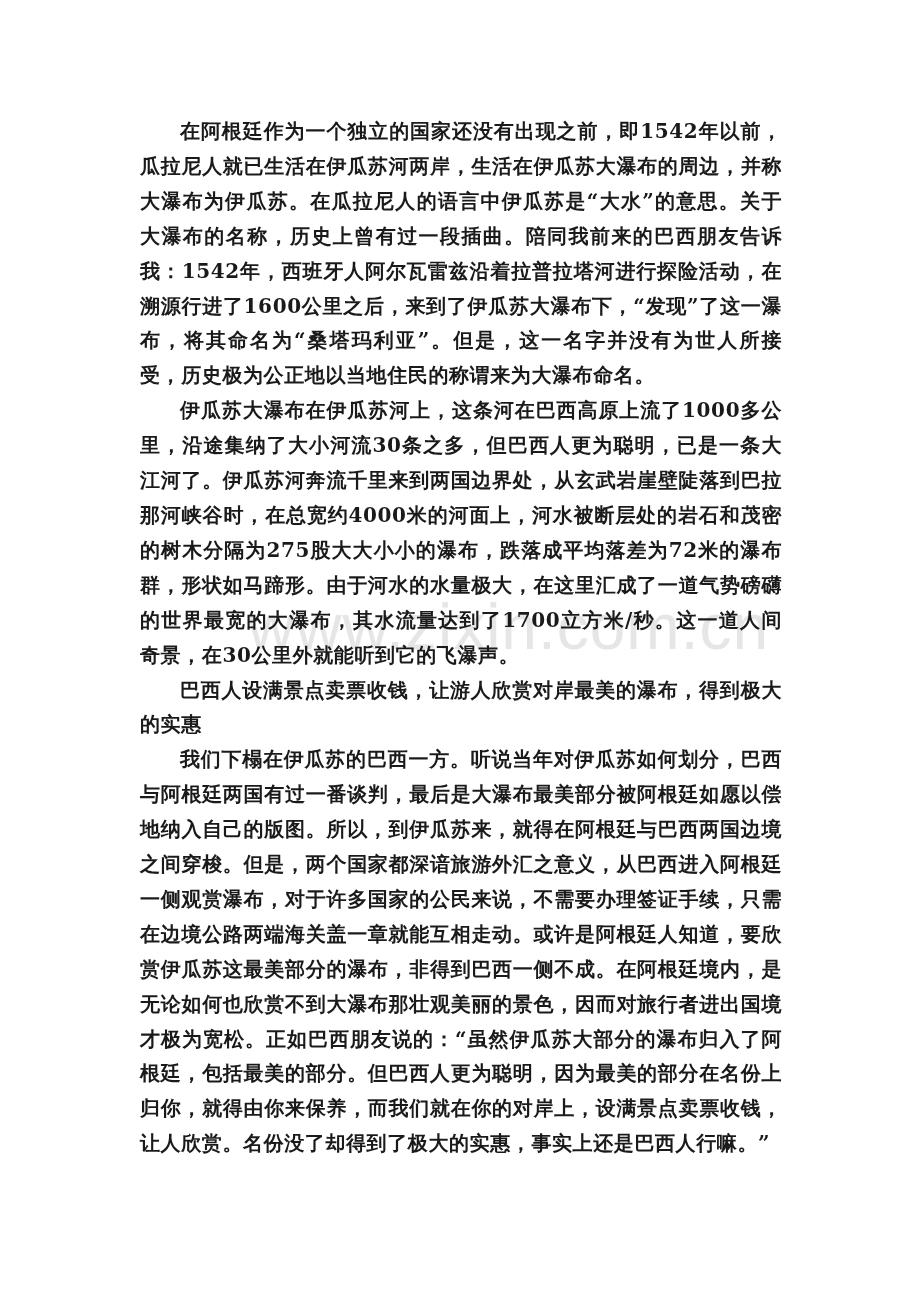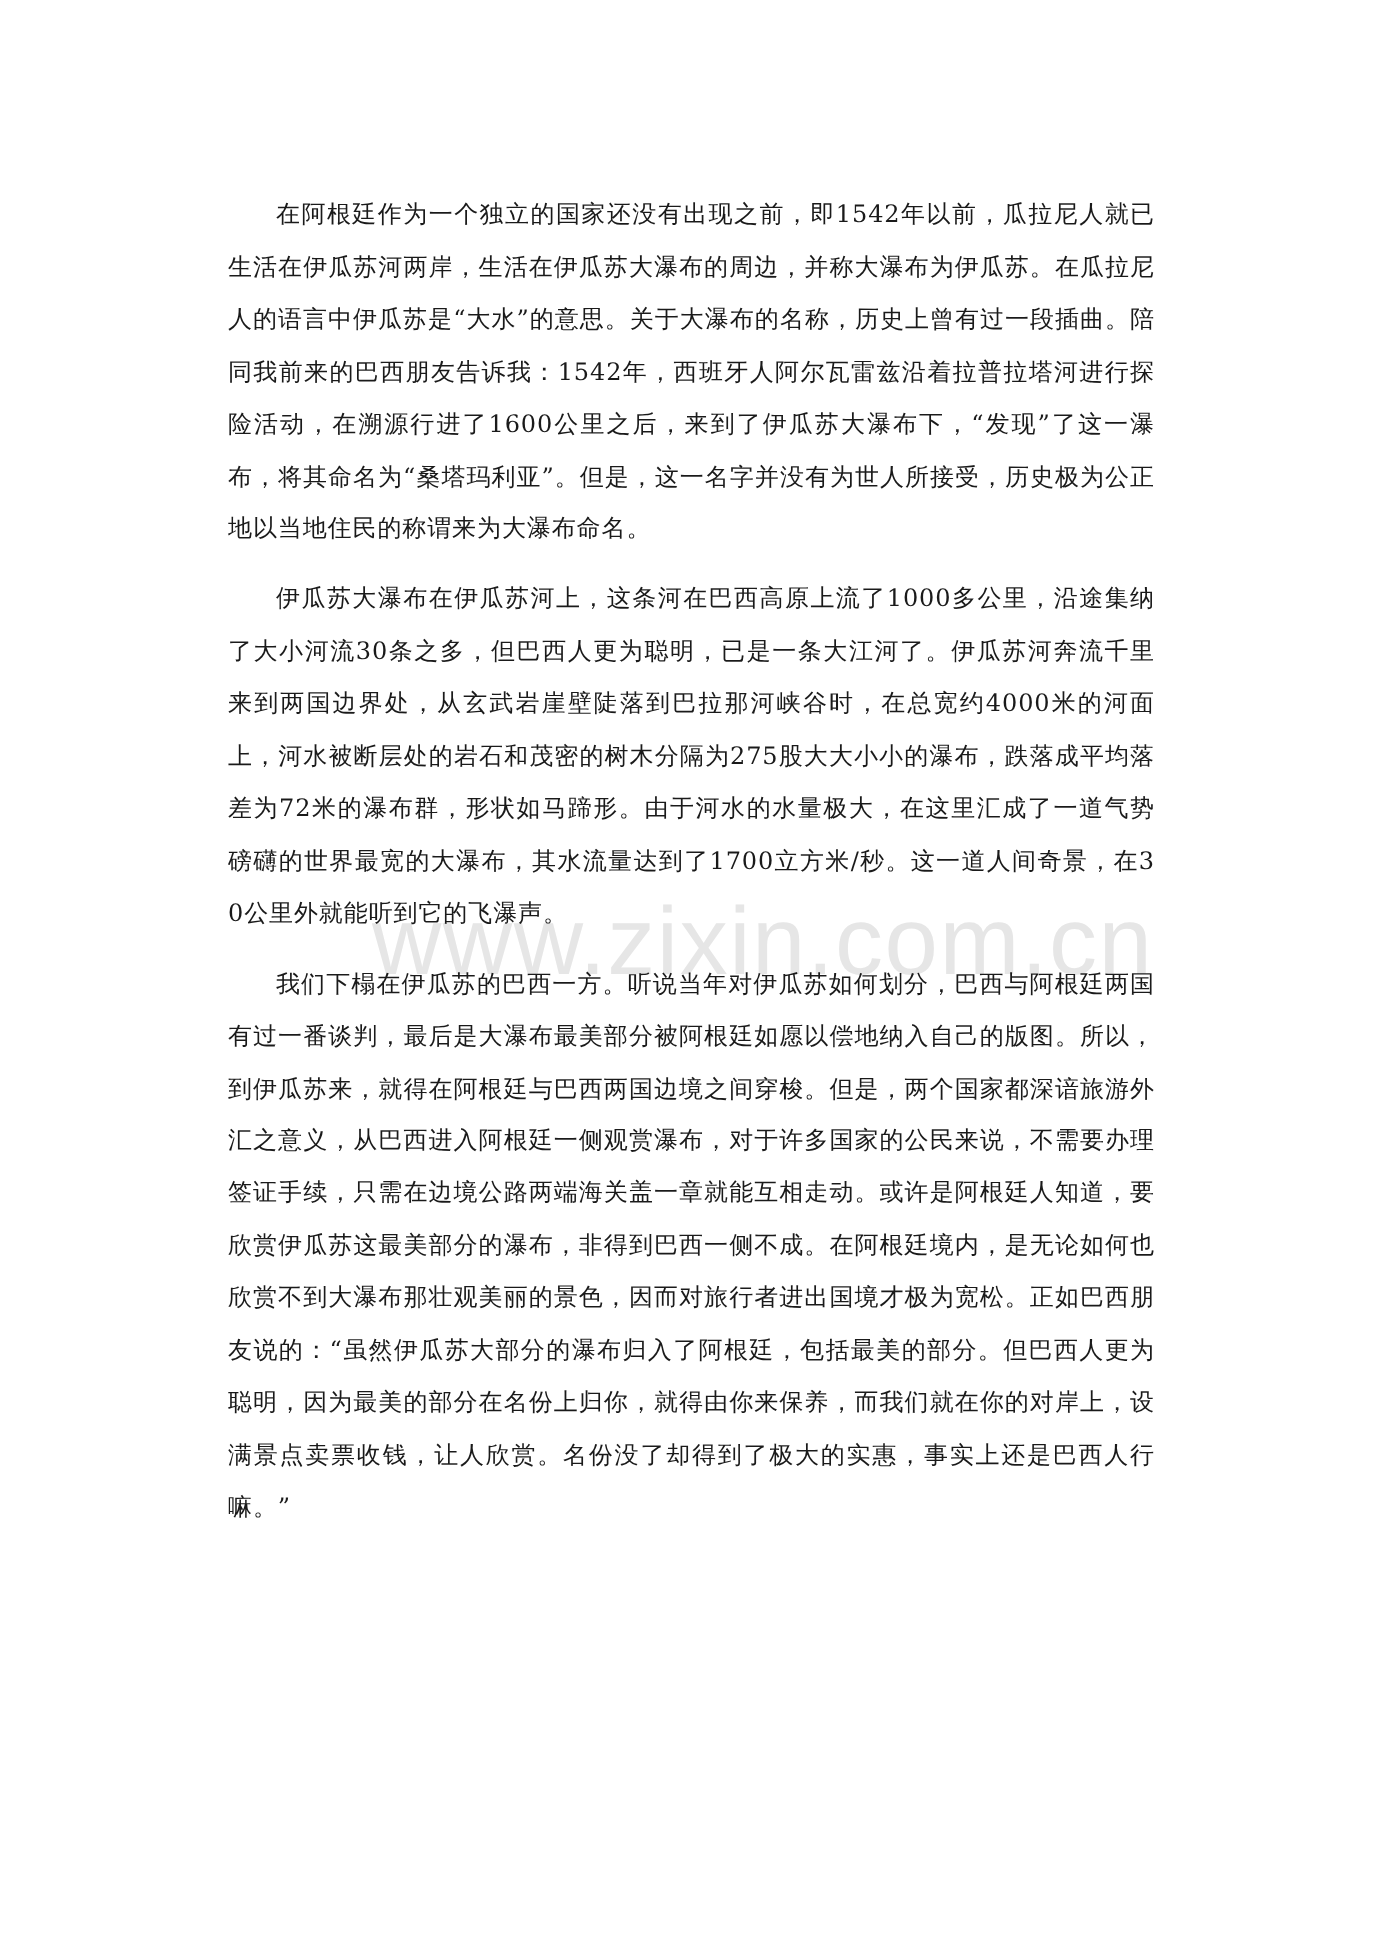--- a/index.html
+++ b/index.html
@@ -37,33 +37,35 @@
       user-select: none;
     }
     .content {
       position: absolute;
       left: 140px;
       top: 114px;
       width: 642px;
       z-index: 1;
     }
     .para {
-      margin: 12px;
-      font-size: 16px;
+      margin: 0;
+      font-size: 20px;
       line-height: 34.9px;
       text-align: justify;
       text-indent: 2em;
       letter-spacing: 0.6px;
       word-break: break-all;
+      font-weight: bold;
     }
   </style>
 </head>
 <body>
 
 <div class="page">
   <div class="watermark">www.zixin.com.cn</div>
 
   <div class="content">
     <p class="para">在阿根廷作为一个独立的国家还没有出现之前，即1542年以前，瓜拉尼人就已生活在伊瓜苏河两岸，生活在伊瓜苏大瀑布的周边，并称大瀑布为伊瓜苏。在瓜拉尼人的语言中伊瓜苏是“大水”的意思。关于大瀑布的名称，历史上曾有过一段插曲。陪同我前来的巴西朋友告诉我：1542年，西班牙人阿尔瓦雷兹沿着拉普拉塔河进行探险活动，在溯源行进了1600公里之后，来到了伊瓜苏大瀑布下，“发现”了这一瀑布，将其命名为“桑塔玛利亚”。但是，这一名字并没有为世人所接受，历史极为公正地以当地住民的称谓来为大瀑布命名。</p>
     <p class="para">伊瓜苏大瀑布在伊瓜苏河上，这条河在巴西高原上流了1000多公里，沿途集纳了大小河流30条之多，但巴西人更为聪明，已是一条大江河了。伊瓜苏河奔流千里来到两国边界处，从玄武岩崖壁陡落到巴拉那河峡谷时，在总宽约4000米的河面上，河水被断层处的岩石和茂密的树木分隔为275股大大小小的瀑布，跌落成平均落差为72米的瀑布群，形状如马蹄形。由于河水的水量极大，在这里汇成了一道气势磅礴的世界最宽的大瀑布，其水流量达到了1700立方米/秒。这一道人间奇景，在30公里外就能听到它的飞瀑声。</p>
+    <p class="para">巴西人设满景点卖票收钱，让游人欣赏对岸最美的瀑布，得到极大的实惠</p>
     <p class="para">我们下榻在伊瓜苏的巴西一方。听说当年对伊瓜苏如何划分，巴西与阿根廷两国有过一番谈判，最后是大瀑布最美部分被阿根廷如愿以偿地纳入自己的版图。所以，到伊瓜苏来，就得在阿根廷与巴西两国边境之间穿梭。但是，两个国家都深谙旅游外汇之意义，从巴西进入阿根廷一侧观赏瀑布，对于许多国家的公民来说，不需要办理签证手续，只需在边境公路两端海关盖一章就能互相走动。或许是阿根廷人知道，要欣赏伊瓜苏这最美部分的瀑布，非得到巴西一侧不成。在阿根廷境内，是无论如何也欣赏不到大瀑布那壮观美丽的景色，因而对旅行者进出国境才极为宽松。正如巴西朋友说的：“虽然伊瓜苏大部分的瀑布归入了阿根廷，包括最美的部分。但巴西人更为聪明，因为最美的部分在名份上归你，就得由你来保养，而我们就在你的对岸上，设满景点卖票收钱，让人欣赏。名份没了却得到了极大的实惠，事实上还是巴西人行嘛。”</p>
   </div>
 </div>
 
 </body></html>

